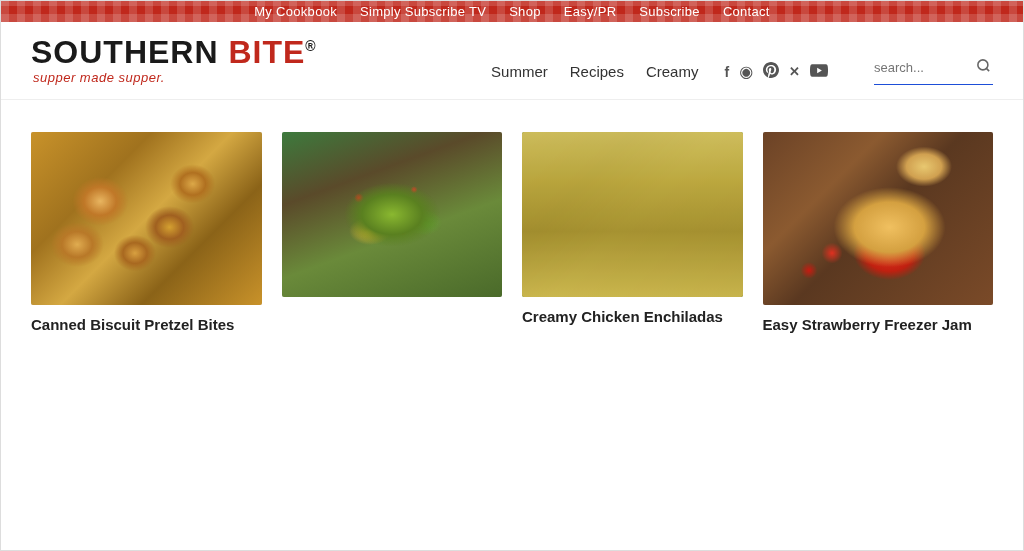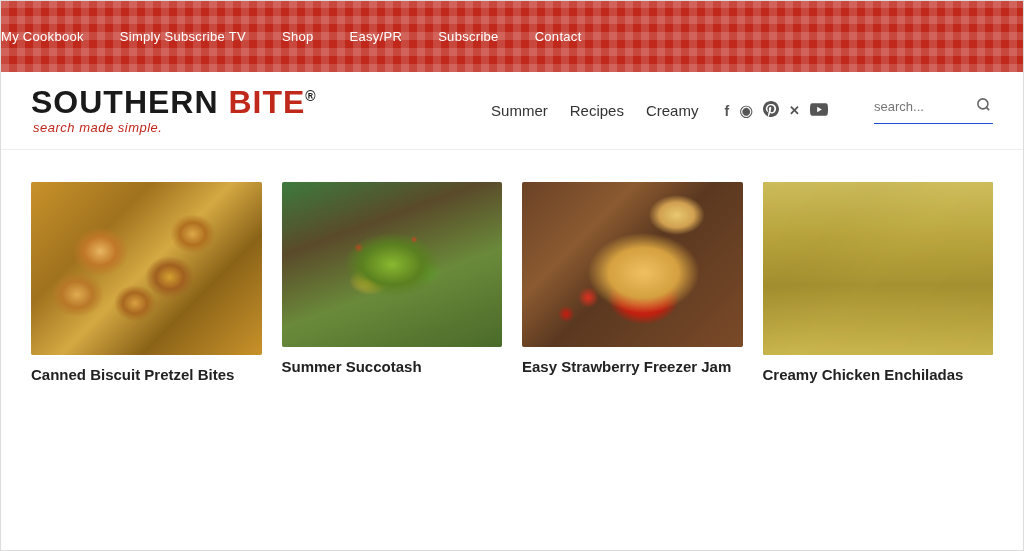--- a/index.html
+++ b/index.html
@@ -22,37 +22,37 @@
           transparent 8px,
           transparent 16px
         ),
         repeating-linear-gradient(
           90deg,
           rgba(255,255,255,0.15) 0px,
           rgba(255,255,255,0.15) 8px,
           transparent 8px,
           transparent 16px
         );
-      padding: 28px 0;
-      display: flex;
-      justify-content: flex-start;
-      gap: 36px;
+      padding: 3px 0;
+      display: flex;
+      justify-content: center;
+      gap: 23px;
     }
     .top-banner a {
       color: #fff;
       text-decoration: none;
       font-size: 13px;
       font-weight: 500;
       letter-spacing: 0.3px;
     }
 
     
     .header {
       display: flex;
-      align-items: center;
+      align-items: flex-end;
       padding: 14px 30px;
       border-bottom: 1px solid #eee;
       background: #fff;
     }
     .logo-area {
       flex: 0 0 auto;
       margin-right: auto;
     }
     .logo-title {
       font-size: 32px;
@@ -258,21 +258,21 @@
     <a>Contact</a>
   </div>
 
   <div class="header">
 
     <div class="logo-area">
       <div class="logo-title">
         <span>SOUTHERN</span>
         <span class="bite"> <span>BITE</span></span><sup>®</sup>
       </div>
-      <div class="logo-subtitle">search made simple.</div>
+      <div class="logo-subtitle">supper made supper.</div>
     </div>
 
     <div class="nav-area">
       <nav class="nav-links">
         <a>Summer</a>
         <a>Recipes</a>
         <a>Creamy</a>
       </nav>
 
       <div class="social-icons">
@@ -309,32 +309,31 @@
       <div class="recipe-img-wrap">
         <div class="recipe-img img-biscuit"></div>
       </div>
       <div class="recipe-title">Canned Biscuit Pretzel Bites</div>
     </div>
 
     <div class="recipe-card">
       <div class="recipe-img-wrap">
         <div class="recipe-img img-succotash"></div>
       </div>
-      <div class="recipe-title">Summer Succotash</div>
+    </div>
+
+    <div class="recipe-card">
+      <div class="recipe-img-wrap">
+        <div class="recipe-img img-enchiladas"></div>
+      </div>
+      <div class="recipe-title">Creamy Chicken Enchiladas</div>
     </div>
 
     <div class="recipe-card">
       <div class="recipe-img-wrap">
         <div class="recipe-img img-jam"></div>
       </div>
       <div class="recipe-title">Easy Strawberry Freezer Jam</div>
     </div>
 
-    <div class="recipe-card">
-      <div class="recipe-img-wrap">
-        <div class="recipe-img img-enchiladas"></div>
-      </div>
-      <div class="recipe-title">Creamy Chicken Enchiladas</div>
-    </div>
-
   </div>
 
 </div>
 
 </body></html>

